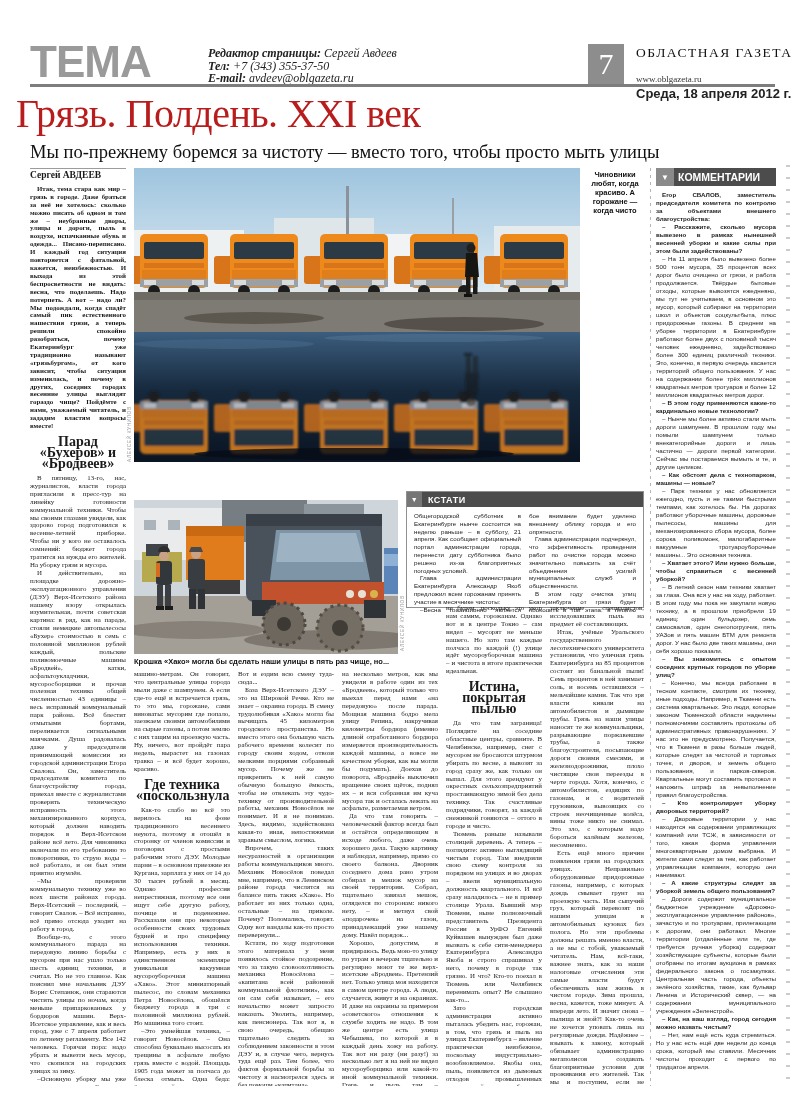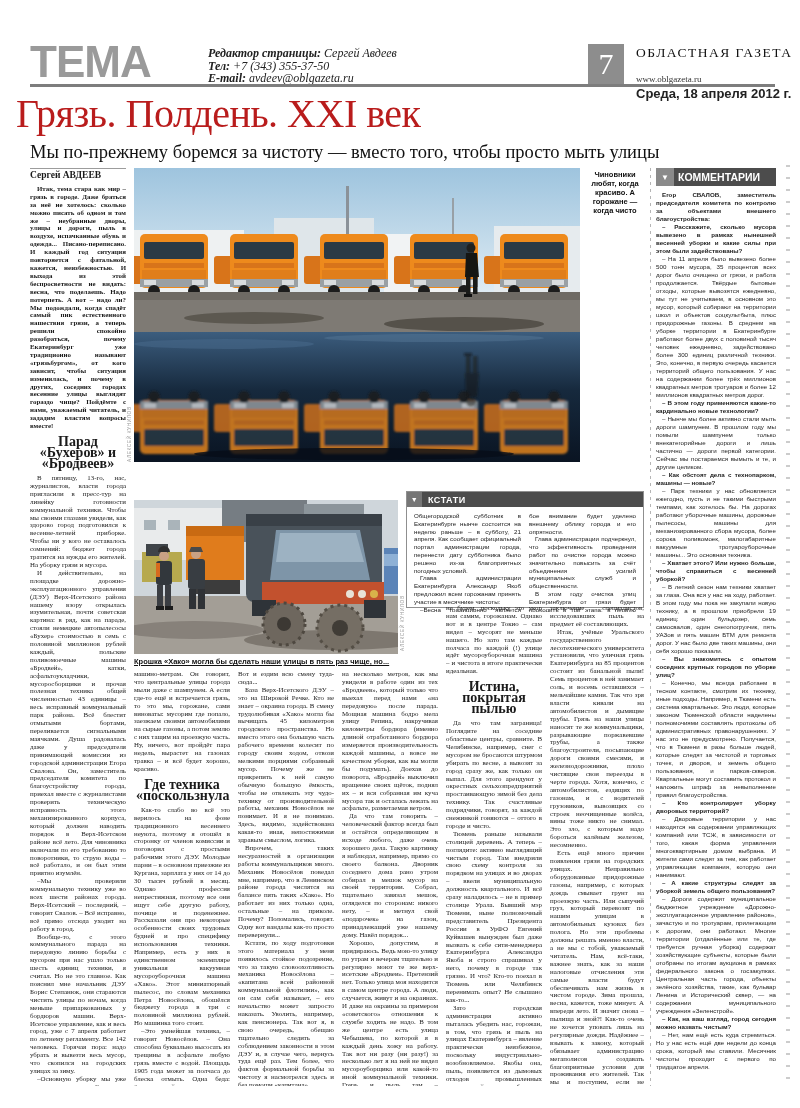--- a/index.html
+++ b/index.html
@@ -32,21 +32,21 @@
   #col4{left:342px;top:670px;width:96px;height:416px;}
   #col5{left:446px;top:604px;width:96px;height:482px;}
   #col6{left:550px;top:604px;width:94px;height:482px;}
   
   .photo{position:absolute;overflow:hidden;background:#bcd;}
   #photo1{left:134px;top:168px;width:446px;height:294px;}
   #photo2{left:134px;top:500px;width:264px;height:154px;}
   .photocap{position:absolute;font-family:"Liberation Sans",sans-serif;font-weight:bold;
         font-size:7.5px;line-height:9px;color:#111;}
   #cap1{left:586px;top:170px;width:58px;text-align:center;}
-  #cap2{left:134px;top:657px;width:264px;text-decoration:underline;}
+  #cap2{left:134px;top:657px;width:264px;}
   .vcredit{position:absolute;font-family:"Liberation Sans",sans-serif;font-size:4.8px;
         letter-spacing:.6px;color:#979797;writing-mode:vertical-rl;transform:rotate(180deg);white-space:nowrap;}
   #credit1{left:127px;top:402px;height:60px;}
   #credit2{left:400px;top:556px;height:95px;}
   
   #kstati{position:absolute;left:406px;top:468px;width:238px;height:117px;border:1px solid #8f8f8f;box-sizing:border-box;background:#fff;margin-top:23px;}
   .boxbar{display:flex;align-items:center;background:#4c4c4c;color:#fff;
         font-family:"Liberation Sans",sans-serif;font-weight:bold;}
   #kstati .boxbar{height:15px;font-size:9px;letter-spacing:.5px;}
   .tri-ico{display:inline-flex;align-items:center;justify-content:center;background:#767676;color:#fff;}

